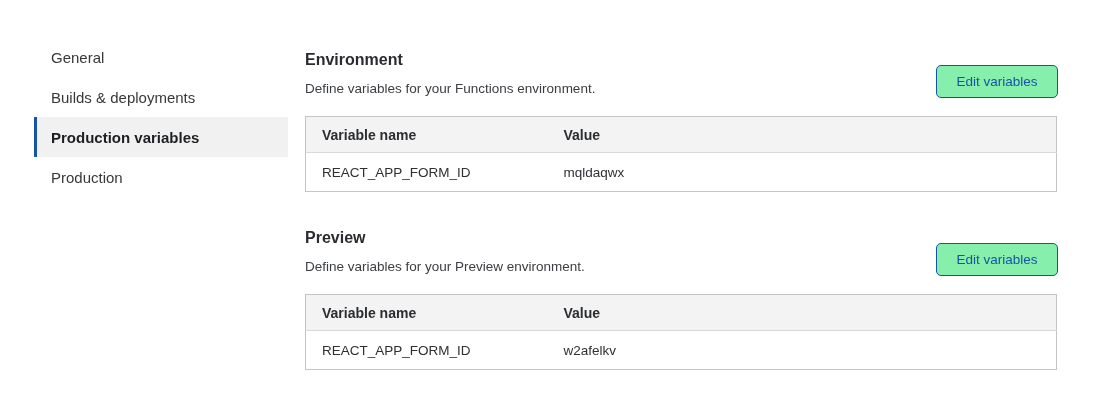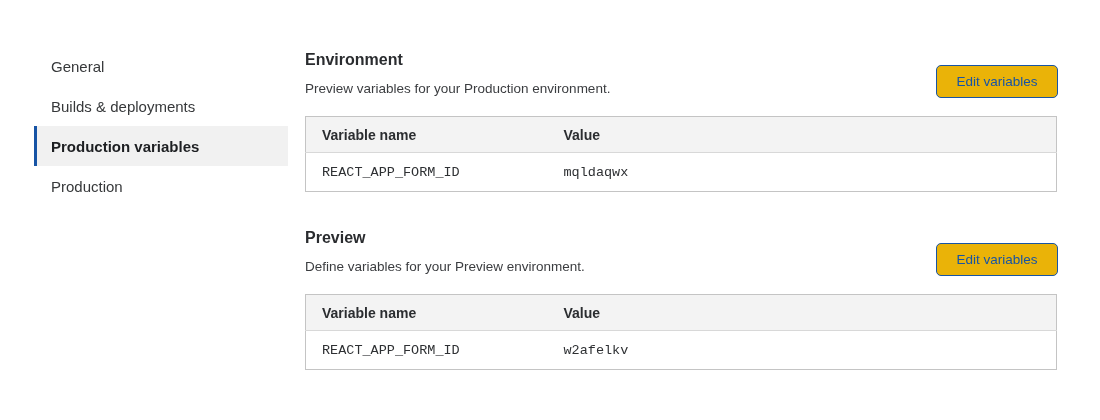--- a/index.html
+++ b/index.html
@@ -14,21 +14,21 @@
   html,body{margin:0;padding:0;}
   body{
     width:1100px;height:420px;background:#ffffff;
     font-family:"Liberation Sans",sans-serif;
     -webkit-font-smoothing:antialiased;
     overflow:hidden;
   }
   .page{position:relative;width:1100px;height:420px;background:#ffffff;}
 
   
-  .sidebar{position:absolute;left:34px;top:46px;width:254px;}
+  .sidebar{position:absolute;left:34px;top:37px;width:254px;}
   .nav-item{
     box-sizing:border-box;height:40px;display:flex;align-items:center;
     border-left:3px solid transparent;padding-left:14px;
     font-size:15px;color:#36383a;cursor:pointer;white-space:nowrap;
   }
   .nav-item.active{
     background:var(--active-bg);
     border-left-color:var(--accent);
     font-weight:700;color:#1d1f22;
   }
@@ -43,21 +43,21 @@
     font-size:13.5px;color:var(--text-secondary);line-height:16px;
   }
   #title-production{top:50px;}
   #desc-production{top:81px;}
   #title-preview{top:228px;}
   #desc-preview{top:259px;}
 
   
   .edit-btn{
     position:absolute;left:936px;width:122px;height:33px;
-    box-sizing:border-box;background:#eab308;
+    box-sizing:border-box;background:#86efac;
     border:1px solid var(--accent);border-radius:5px;
     color:var(--accent);font-size:13.5px;font-family:"Liberation Sans",sans-serif;
     display:flex;align-items:center;justify-content:center;
     cursor:pointer;padding:0;
   }
   #btn-production{top:65px;}
   #btn-preview{top:243px;}
 
   
   .vars-table{
@@ -72,21 +72,21 @@
   .vars-table col.c1{width:242px;}
   .vars-table thead tr{height:36px;background:var(--thead-bg);}
   .vars-table th{
     text-align:left;padding:0 0 0 16px;
     font-size:14px;font-weight:700;color:#2b2d30;
     border-bottom:1px solid var(--row-divider);
   }
   .vars-table tbody tr{height:39px;}
   .vars-table td{
     padding:0 0 0 16px;
-    font-family:Liberation Mono, monospace;
+    font-family:Liberation Sans, sans-serif;
     font-size:13.5px;color:#2e3033;
   }
 </style>
 </head>
 <body>
 
 <div class="page">
 
   <nav class="sidebar">
     <div class="nav-item">
@@ -97,21 +97,21 @@
     </div>
     <div class="nav-item active">
       <span>Production variables</span>
     </div>
     <div class="nav-item">
       <span>Production</span>
     </div>
   </nav>
 
   <h2 class="section-title" id="title-production">Environment</h2>
-  <p class="section-desc" id="desc-production">Preview variables for your Production environment.</p>
+  <p class="section-desc" id="desc-production">Define variables for your Functions environment.</p>
   <button class="edit-btn" id="btn-production">Edit variables</button>
 
   <table class="vars-table" id="table-production">
     <colgroup>
         <col class="c1">
         <col>
       </colgroup>
     <thead>
       <tr>
         <th>Variable name</th>

